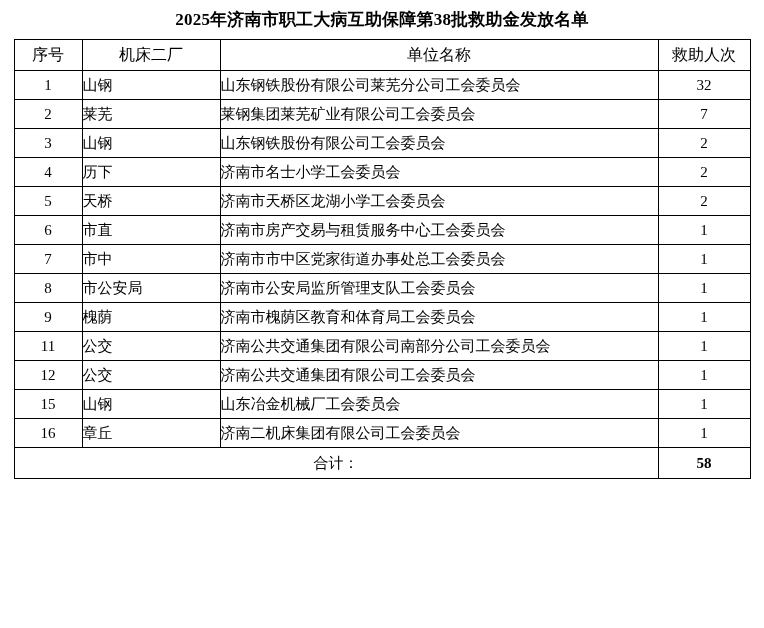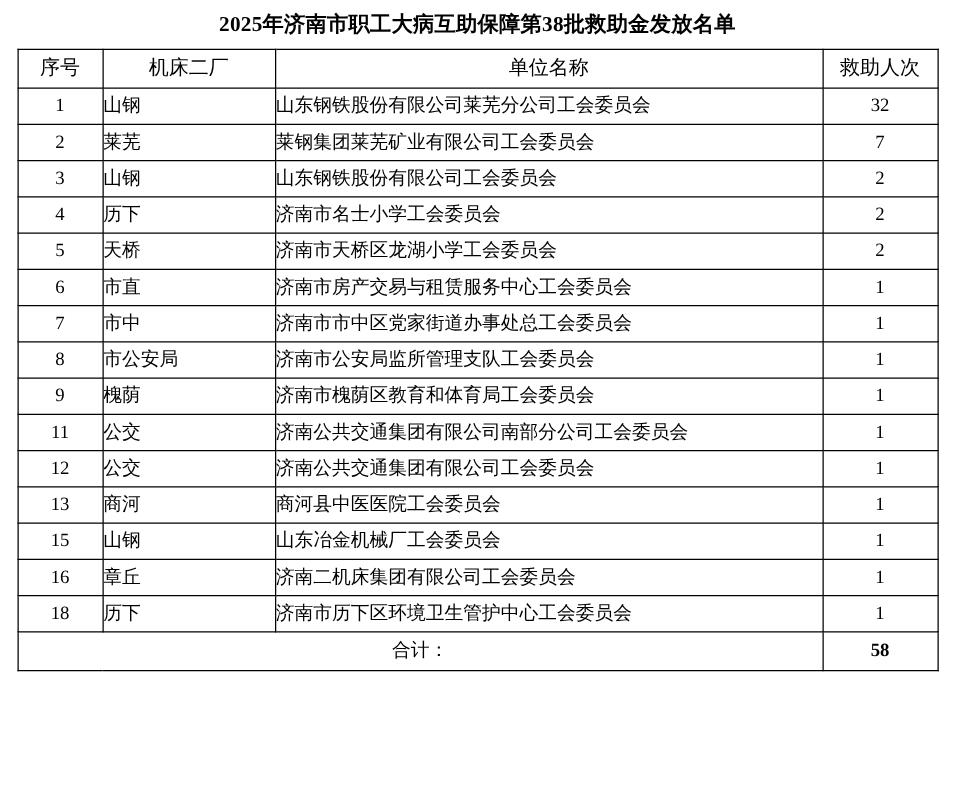--- a/index.html
+++ b/index.html
@@ -164,41 +164,29 @@
         <td class="unit">济南公共交通集团有限公司南部分公司工会委员会</td>
         <td class="cnt">1</td>
       </tr>
       <tr>
         <td class="seq">12</td>
         <td class="sys">公交</td>
         <td class="unit">济南公共交通集团有限公司工会委员会</td>
         <td class="cnt">1</td>
       </tr>
       <tr>
-        <td class="seq">13</td>
-        <td class="sys">商河</td>
-        <td class="unit">商河县中医医院工会委员会</td>
-        <td class="cnt">1</td>
-      </tr>
-      <tr>
         <td class="seq">15</td>
         <td class="sys">山钢</td>
         <td class="unit">山东冶金机械厂工会委员会</td>
         <td class="cnt">1</td>
       </tr>
       <tr>
         <td class="seq">16</td>
         <td class="sys">章丘</td>
         <td class="unit">济南二机床集团有限公司工会委员会</td>
-        <td class="cnt">1</td>
-      </tr>
-      <tr>
-        <td class="seq">18</td>
-        <td class="sys">历下</td>
-        <td class="unit">济南市历下区环境卫生管护中心工会委员会</td>
         <td class="cnt">1</td>
       </tr>
       <tr class="total-row">
         <td class="total-label" colspan="3">合计：</td>
         <td class="total-value">58</td>
       </tr>
     </tbody>
   </table>
 
 </div>

